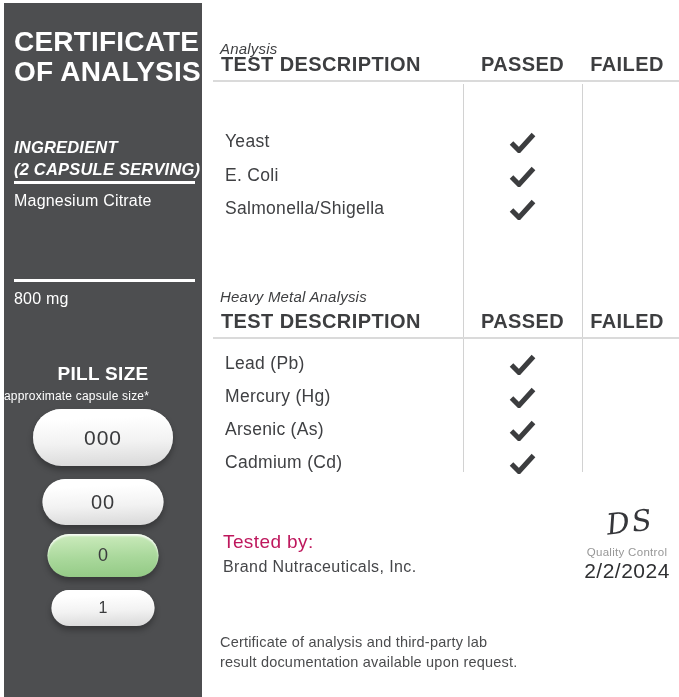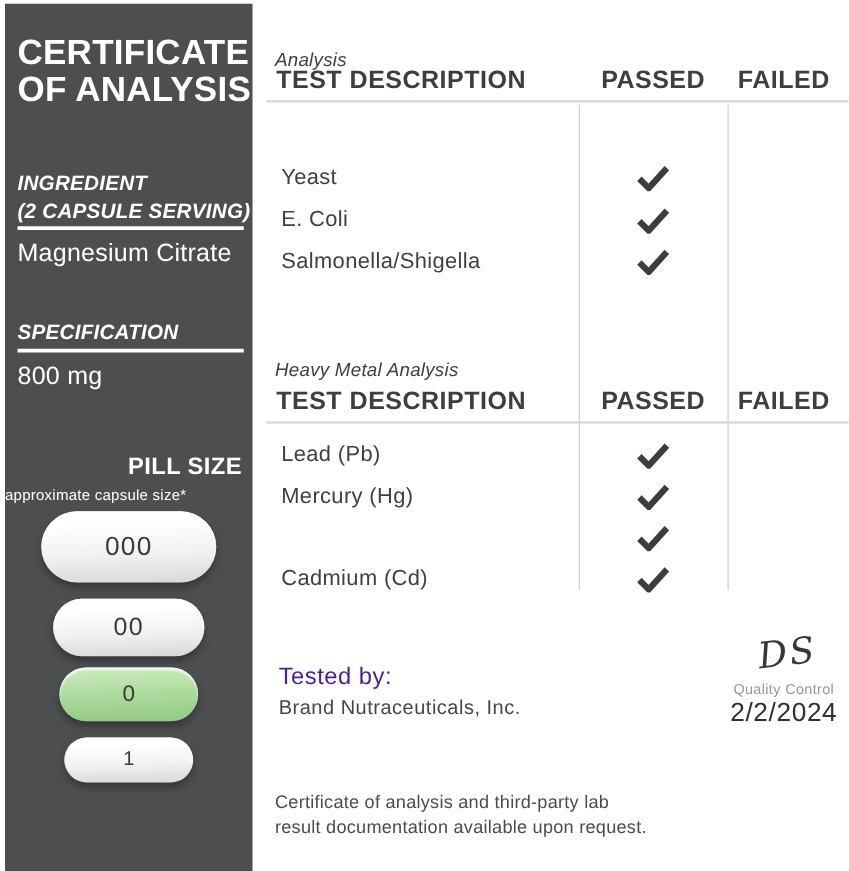--- a/index.html
+++ b/index.html
@@ -4,22 +4,22 @@
 <style>
   html,body{margin:0;padding:0;background:#ffffff;}
   .page{position:relative;width:679px;height:697px;background:#ffffff;overflow:hidden;
         font-family:"Liberation Sans",sans-serif;}
 
   
   .sidebar{position:absolute;left:4px;top:3px;width:198px;height:694px;background:#4d4e50;color:#ffffff;}
   .sb-title{position:absolute;left:10px;top:24px;font-size:28px;font-weight:700;line-height:1.08;letter-spacing:0.2px;}
   .sb-head{position:absolute;left:10px;font-weight:700;font-size:16.5px;line-height:1.35;letter-spacing:0.2px;font-style:italic;}
   .sb-rule{position:absolute;left:10px;width:181px;height:2.5px;background:#ffffff;}
-  .sb-val{position:absolute;left:10px;font-size:20px;letter-spacing:0.2px;}
-  .sb-pill-head{position:absolute;left:0;width:100%;text-align:center;font-weight:700;font-size:19px;letter-spacing:0.3px;padding-left:45px;}
+  .sb-val{position:absolute;left:10px;font-size:16px;letter-spacing:0.2px;}
+  .sb-pill-head{position:absolute;left:0;width:100%;text-align:center;font-weight:700;font-size:19px;letter-spacing:0.3px;}
   .sb-pill-sub{position:absolute;left:0;width:100%;font-size:12px;letter-spacing:0.2px;}
 
   .capsule{position:absolute;left:50%;transform:translateX(-50%);border-radius:999px;
            display:flex;align-items:center;justify-content:center;color:#3a3b3d;
            background:linear-gradient(178deg,#ffffff 18%,#f2f2f2 58%,#d8d8d8 100%);
            box-shadow:0 4px 6px rgba(0,0,0,0.30), inset 0 2px 2px rgba(255,255,255,0.85);}
   .capsule.green{background:linear-gradient(178deg,#c6e8b7 12%,#a9d89b 55%,#92c984 100%);}
   .cap-000{top:406px;width:140px;height:57px;font-size:21px;letter-spacing:1px;}
   .cap-00{top:476px;width:121px;height:46px;font-size:20px;letter-spacing:1px;}
   .cap-0{top:531px;width:111px;height:43px;font-size:18px;}
@@ -34,21 +34,21 @@
   .th-failed{left:380px;width:90px;text-align:center;}
   .hrule{position:absolute;left:11px;width:466px;height:2px;background:#dadada;}
   .vline{position:absolute;top:84px;height:388px;width:1px;background:#d2d2d2;}
   .v1{left:261px;} .v2{left:380px;}
 
   .t-row{position:absolute;left:0;width:477px;height:26px;}
   .t-name{position:absolute;left:23px;top:0;font-size:17.5px;color:#3f4043;letter-spacing:0.3px;}
   .t-check{position:absolute;left:261px;width:119px;top:1px;text-align:center;color:#3c3d3f;}
   .t-check svg{display:inline-block;}
 
-  .tested-label{position:absolute;left:21px;top:531px;font-size:19px;color:#4c1d95;letter-spacing:0.4px;}
+  .tested-label{position:absolute;left:21px;top:531px;font-size:19px;color:#be185d;letter-spacing:0.4px;}
   .tested-value{position:absolute;left:21px;top:558px;font-size:16px;color:#454649;letter-spacing:0.4px;}
 
   .sig-initials{position:absolute;left:378px;top:505px;width:100px;text-align:center;
                 font-family:"DejaVu Serif",serif;font-style:italic;font-size:29px;color:#35363a;
                 transform:rotate(-7deg);letter-spacing:2px;}
   .sig-role{position:absolute;left:370px;top:546px;width:110px;text-align:center;
             font-size:11.5px;color:#979797;letter-spacing:0.3px;}
   .sig-date{position:absolute;left:370px;top:559px;width:110px;text-align:center;
             font-size:21px;color:#2f3032;letter-spacing:0.5px;}
 
@@ -65,21 +65,20 @@
       <div>OF ANALYSIS</div>
     </div>
 
     <div class="sb-head" style="top:133px;">
       <div>INGREDIENT</div>
       <div>(2 CAPSULE SERVING)</div>
     </div>
     <div class="sb-rule" style="top:178px;"></div>
     <div class="sb-val" style="top:189px;">Magnesium Citrate</div>
 
-    <div class="sb-head" style="top:252px;">SPECIFICATION</div>
     <div class="sb-rule" style="top:276px;"></div>
     <div class="sb-val" style="top:287px;">800 mg</div>
 
     <div class="sb-pill-head" style="top:360px;">PILL SIZE</div>
     <div class="sb-pill-sub" style="top:386px;">approximate capsule size*</div>
 
     <div class="capsule cap-000">
       <span>000</span>
     </div>
     <div class="capsule cap-00">
@@ -135,20 +134,21 @@
             <path d="M2.5 11 L10 18.5 L24.5 2.5" fill="none" stroke="currentColor" stroke-width="5"></path>
           </svg></div>
     </div>
     <div class="t-row" style="top:386px;">
       <div class="t-name">Mercury (Hg)</div>
       <div class="t-check"><svg width="27" height="21" viewBox="0 0 27 21">
             <path d="M2.5 11 L10 18.5 L24.5 2.5" fill="none" stroke="currentColor" stroke-width="5"></path>
           </svg></div>
     </div>
     <div class="t-row" style="top:419px;">
+      <div class="t-name">Arsenic (As)</div>
       <div class="t-check"><svg width="27" height="21" viewBox="0 0 27 21">
             <path d="M2.5 11 L10 18.5 L24.5 2.5" fill="none" stroke="currentColor" stroke-width="5"></path>
           </svg></div>
     </div>
     <div class="t-row" style="top:452px;">
       <div class="t-name">Cadmium (Cd)</div>
       <div class="t-check"><svg width="27" height="21" viewBox="0 0 27 21">
             <path d="M2.5 11 L10 18.5 L24.5 2.5" fill="none" stroke="currentColor" stroke-width="5"></path>
           </svg></div>
     </div>

